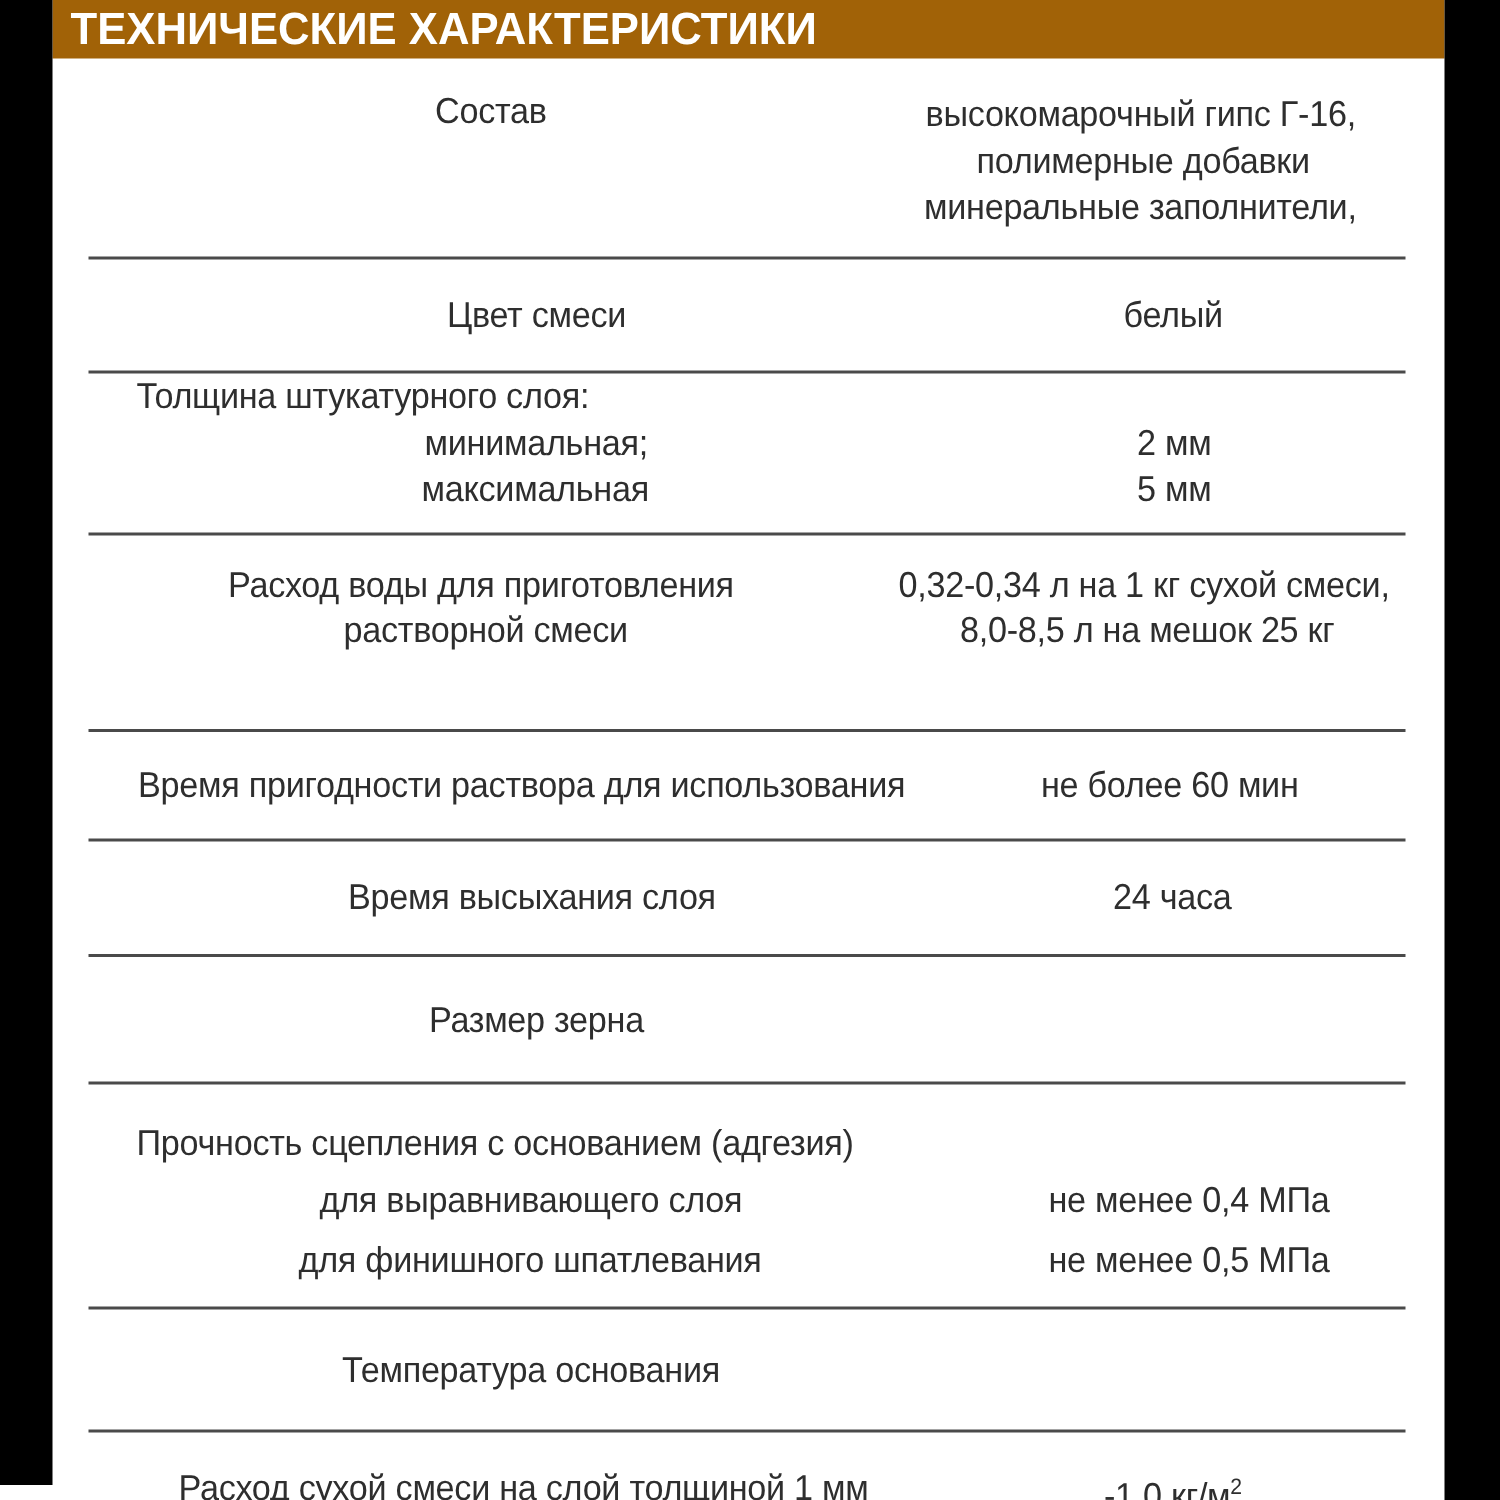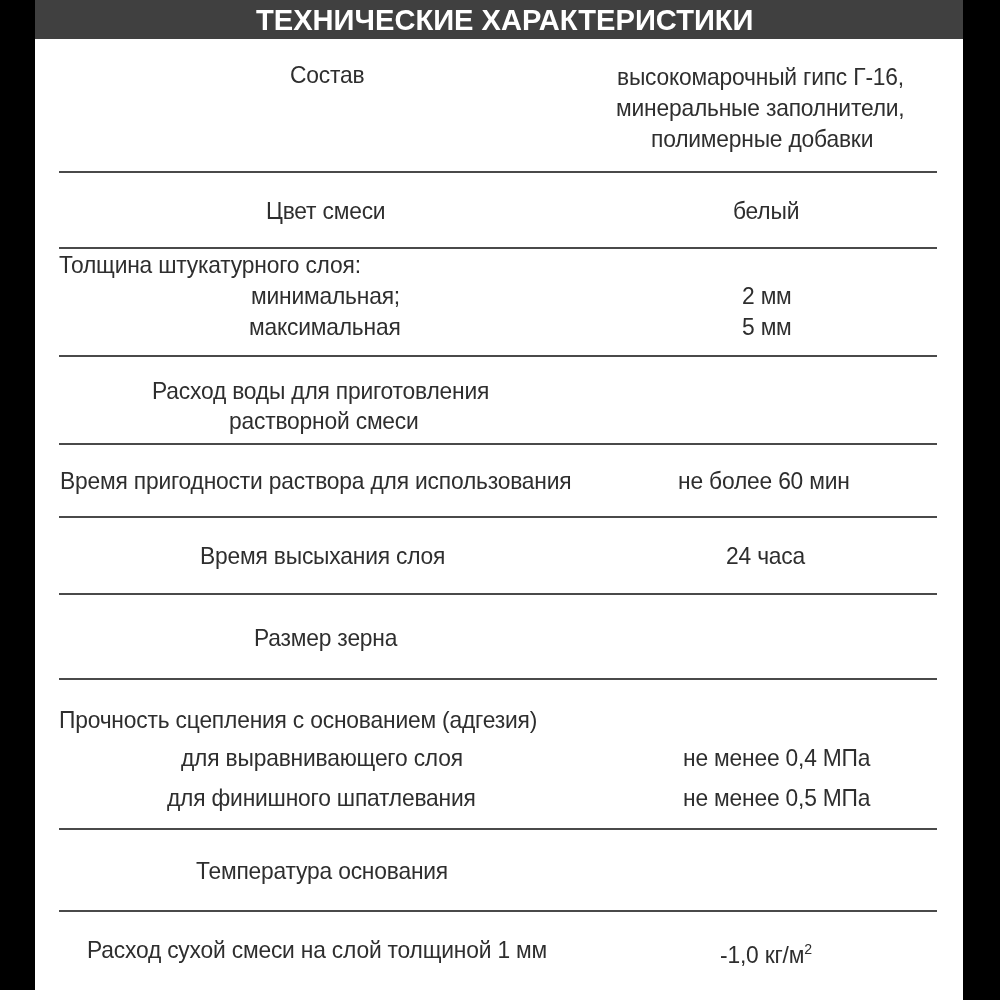--- a/index.html
+++ b/index.html
@@ -16,52 +16,52 @@
   }
   .bar-right{
     position:absolute;left:963px;top:0;width:37px;height:1000px;
     background:#000000;z-index:5;
   }
   .content{
     position:absolute;left:35px;top:0;width:928px;height:1000px;
     background:#ffffff;z-index:1;
   }
   .green-header{
-    height:39px;background:#404040;
+    height:39px;background:#a16207;
     display:flex;align-items:center;
-    padding-left:27px;box-sizing:border-box;justify-content:center;
+    padding-left:12px;box-sizing:border-box;
   }
   .green-header .title{
     color:#ffffff;font-weight:bold;font-size:30px;
     letter-spacing:0px;white-space:nowrap;
     display:inline-block;transform:scaleX(0.97);transform-origin:0 50%;
   }
   .row{
     margin:0 26px 0 24px;
     box-sizing:border-box;
     border-bottom:2px solid #4a4a4a;
     font-size:24px;
     text-align:center;
   }
   .row.last{border-bottom:none;}
-  .line{display:flex;line-height:31px;}
+  .line{display:flex;line-height:31px;margin-left:32px;}
   .lbl{width:540px;flex:0 0 540px;}
   .val{flex:1 1 auto;}
   .txt{
     display:inline-block;white-space:nowrap;
     transform:scaleX(0.95);transform-origin:0 50%;
     letter-spacing:-0.2px;
   }
   .cols{display:flex;}
   .stack > div{line-height:31px;}
   
   .r1{height:134px;padding-top:22px;}
   .r2{height:76px;padding-top:22px;}
   .r3{height:108px;}
-  .r4{height:88px;padding-top:19px;}
+  .r4{height:131px;padding-top:19px;}
   .r4 .stack > div{line-height:30px;}
   .r5{height:73px;padding-top:20px;}
   .r6{height:77px;padding-top:22px;}
   .r7{height:85px;padding-top:27px;}
   .r8{height:150px;padding-top:24px;}
   .r8 .sub{margin-top:5px;line-height:35px;gap:28px;}
   .r9{height:82px;padding-top:25px;}
   .r10{height:54px;padding-top:22px;}
   sup{font-size:0.62em;}
 </style>
@@ -75,22 +75,22 @@
     <div class="green-header">
       <span class="title">ТЕХНИЧЕСКИЕ ХАРАКТЕРИСТИКИ</span>
     </div>
 
     <div class="row r1 cols">
       <div class="lbl">
         <span class="txt">Состав</span>
       </div>
       <div class="val stack">
         <div><span class="txt">высокомарочный гипс Г-16,</span></div>
+        <div><span class="txt">полимерные добавки</span></div>
         <div><span class="txt">минеральные заполнители,</span></div>
-        <div><span class="txt">полимерные добавки</span></div>
       </div>
     </div>
 
     <div class="row r2">
       <div class="line">
         <div class="lbl">
           <span class="txt">Цвет смеси</span>
         </div>
         <div class="val">
           <span class="txt">белый</span>
@@ -120,20 +120,24 @@
           <span class="txt">5 мм</span>
         </div>
       </div>
     </div>
 
     <div class="row r4 cols">
       <div class="lbl stack">
         <div><span class="txt">Расход воды для приготовления</span></div>
         <div><span class="txt">растворной смеси</span></div>
       </div>
+      <div class="val stack">
+        <div><span class="txt">0,32-0,34 л на 1 кг сухой смеси,</span></div>
+        <div><span class="txt">8,0-8,5 л на мешок 25 кг</span></div>
+      </div>
     </div>
 
     <div class="row r5">
       <div class="line">
         <div class="lbl">
           <span class="txt">Время пригодности раствора для использования</span>
         </div>
         <div class="val">
           <span class="txt">не более 60 мин</span>
         </div>

